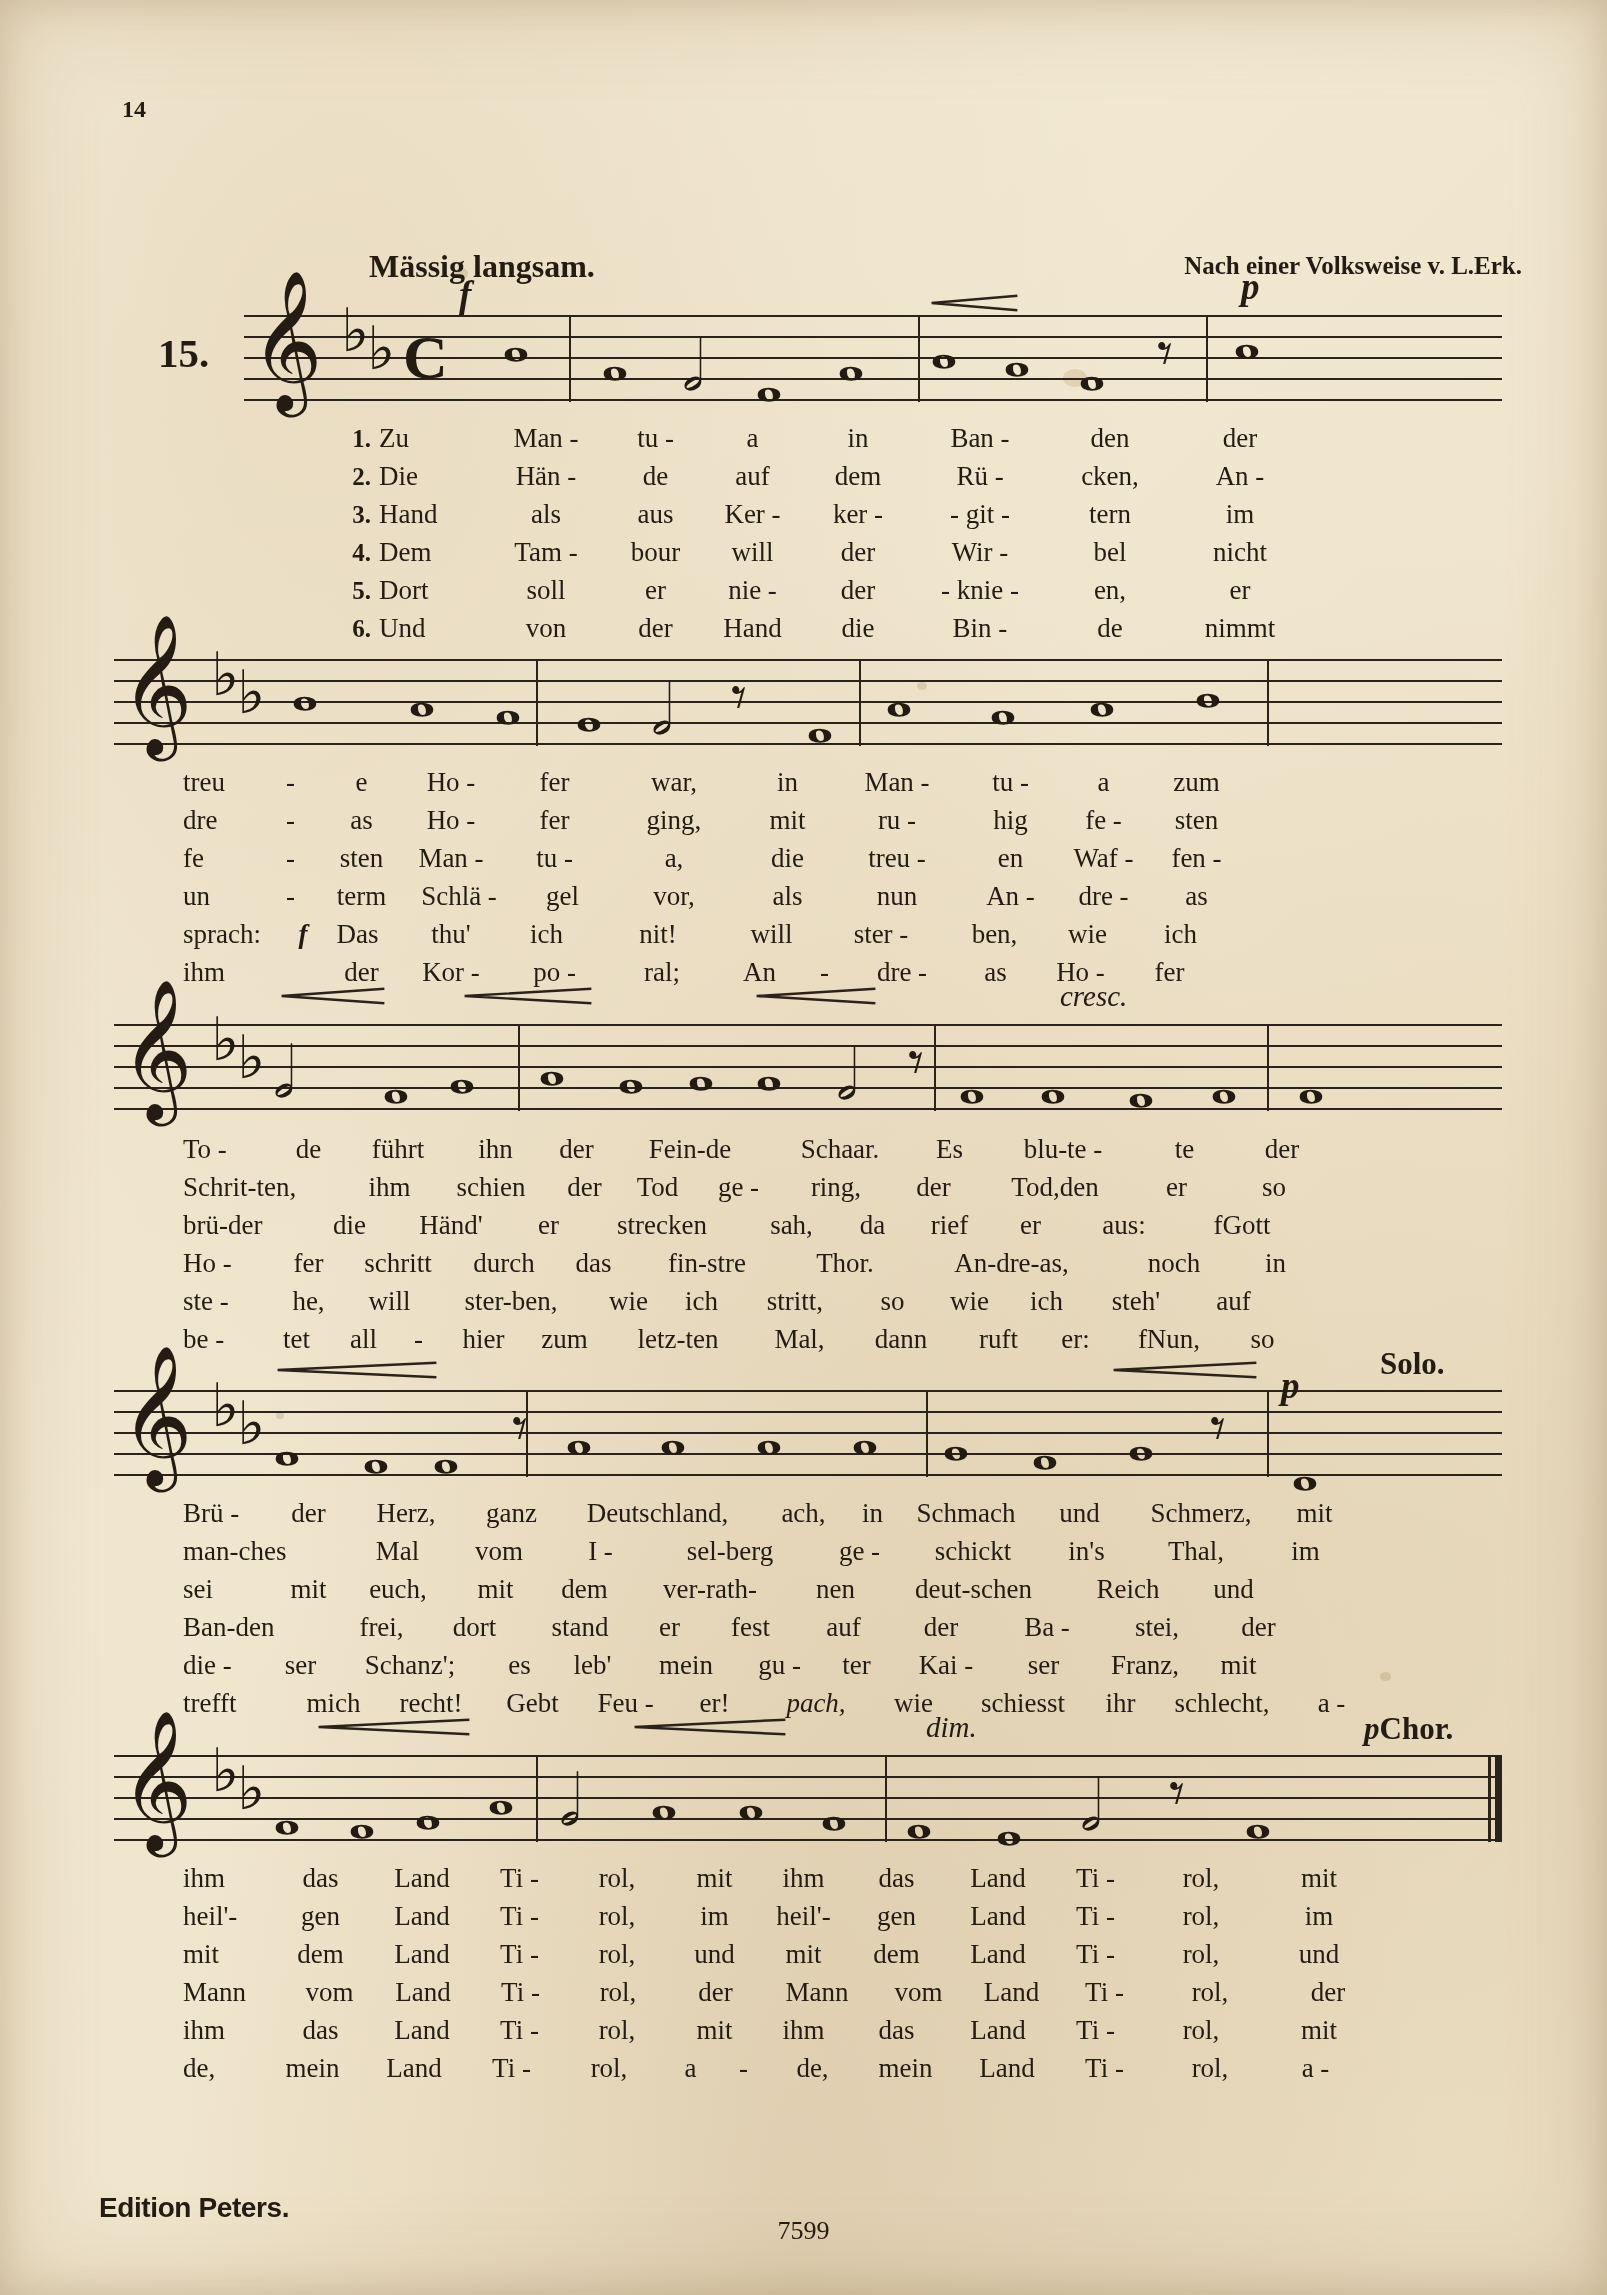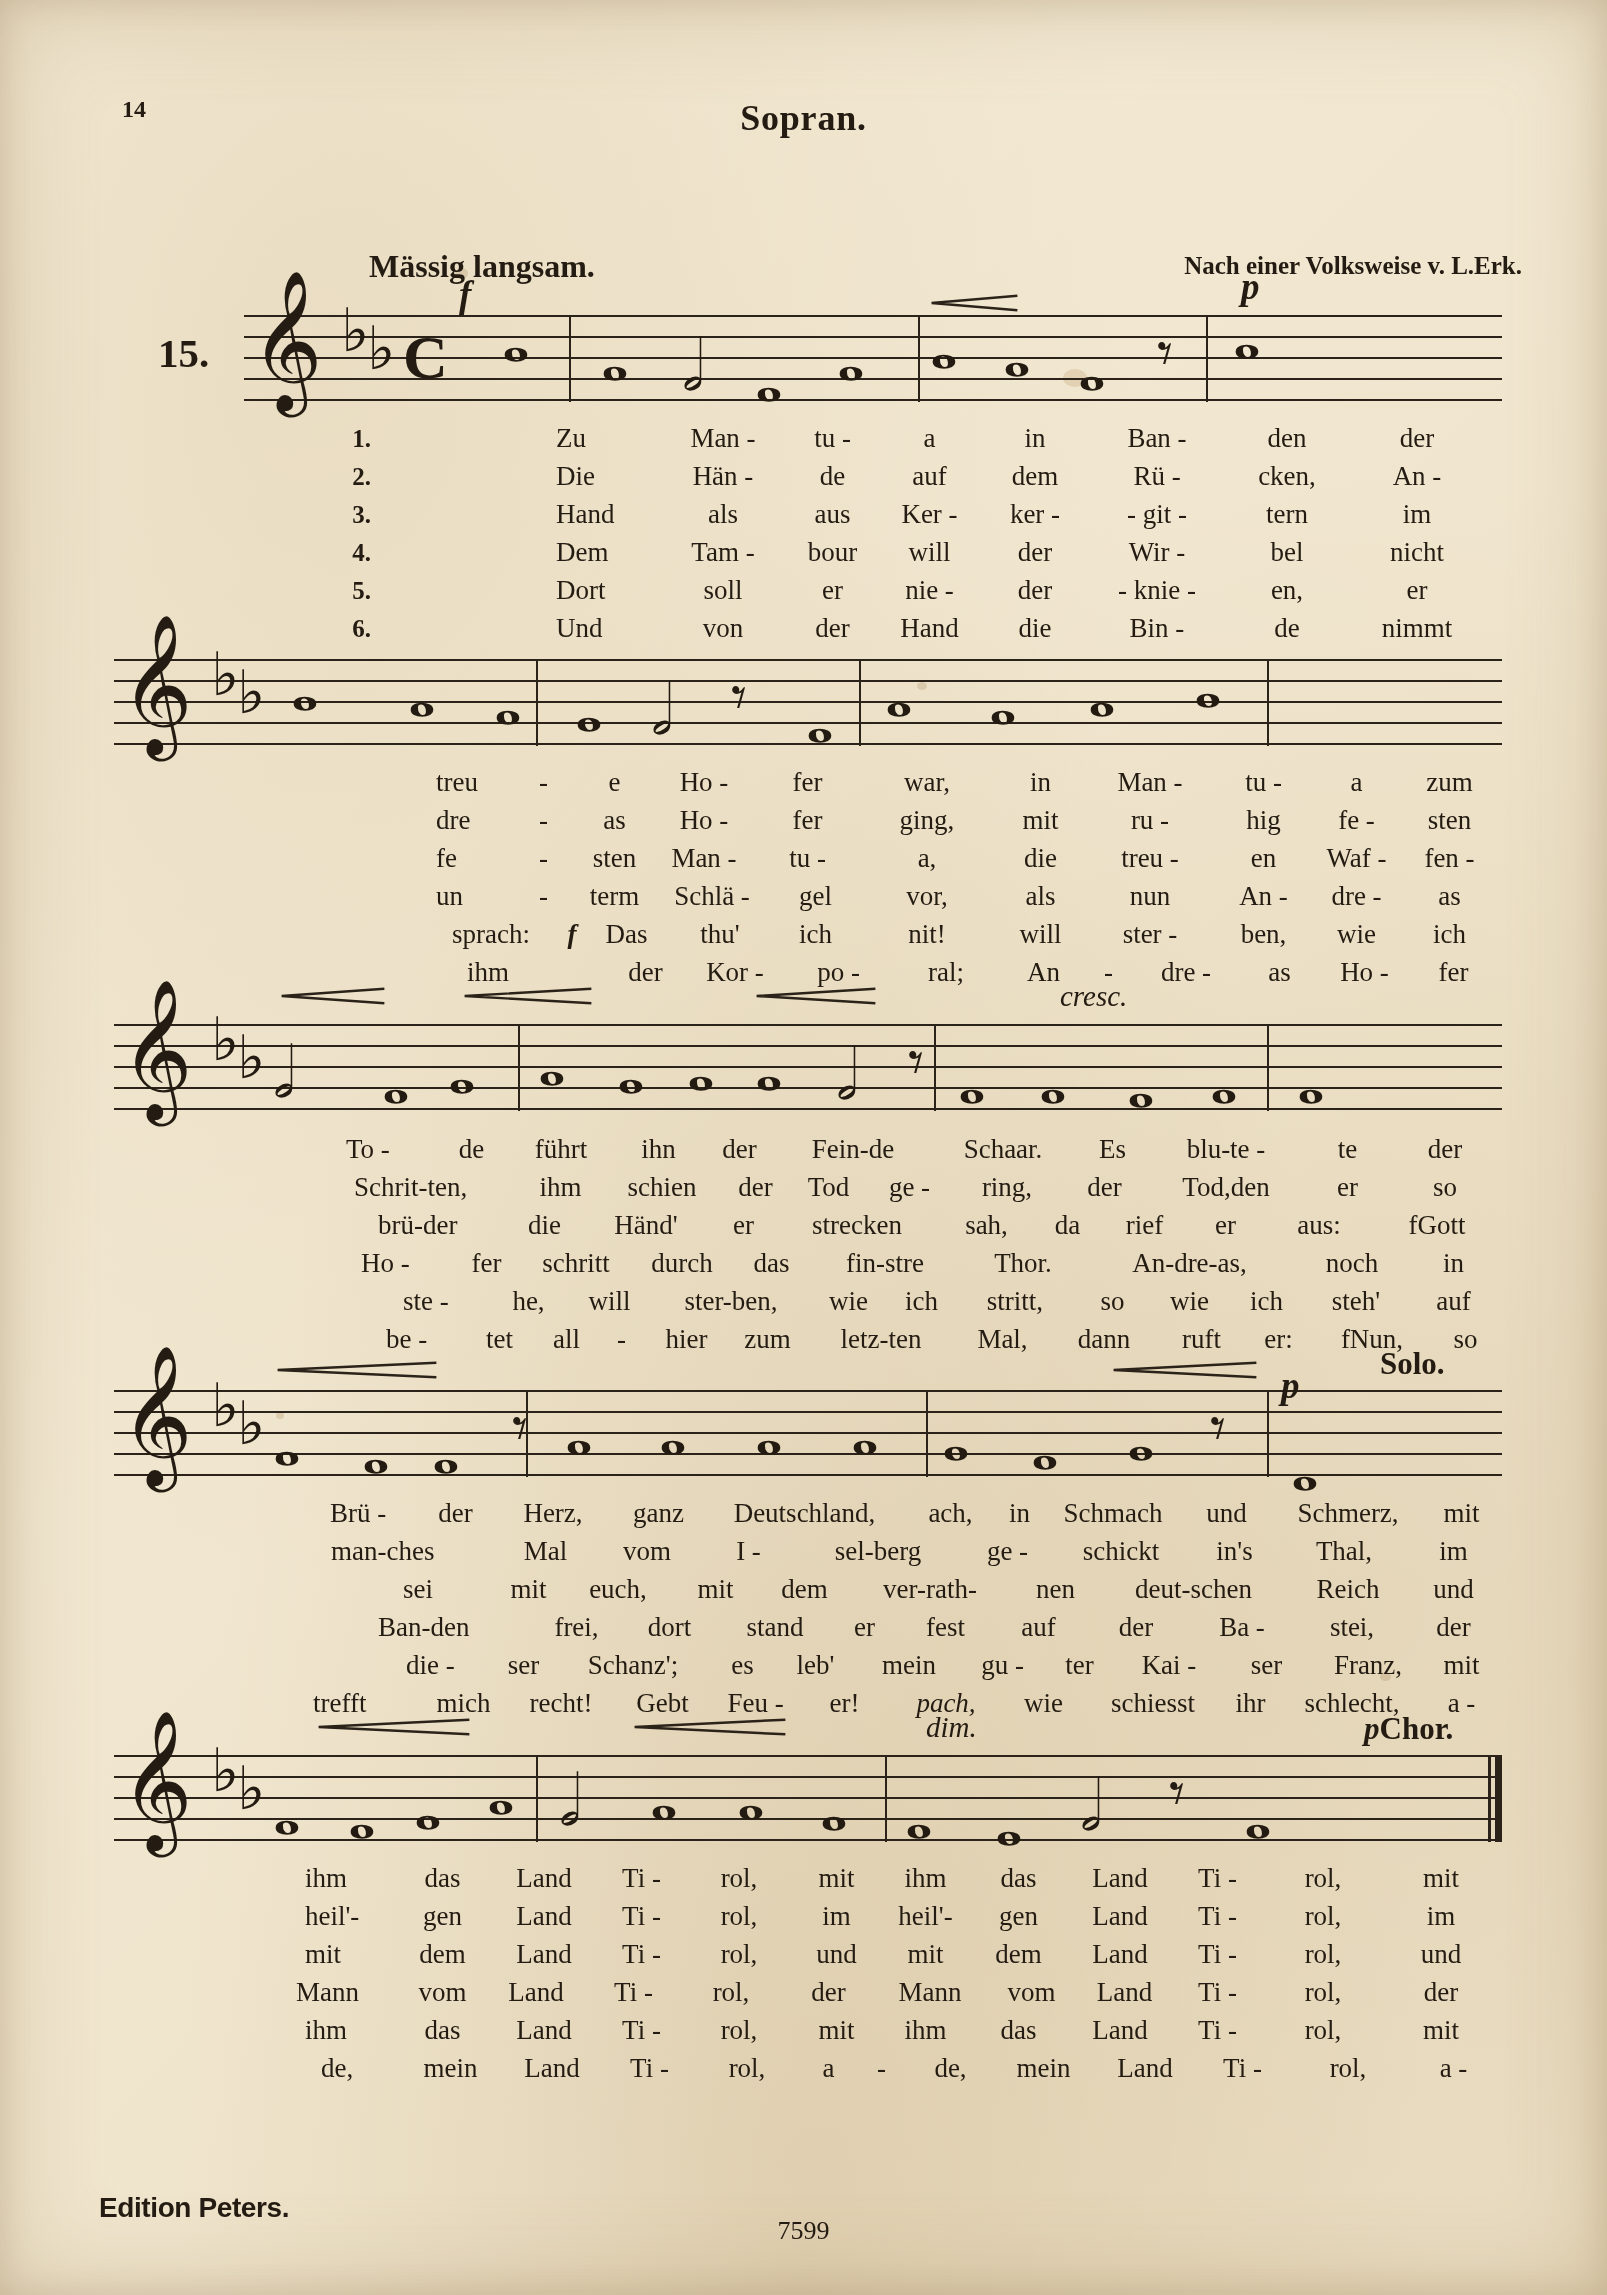--- a/index.html
+++ b/index.html
@@ -205,21 +205,20 @@
   .lyric-row .verse-num {
     width: 50px;
     text-align: right;
     padding-right: 8px;
     font-weight: bold;
     font-size: 25px;
   }
   .lyric-row .cells {
     flex: 1;
     display: flex;
-    justify-content: flex-end;
   }
   .lyric-row .cells span {
     text-align: center;
     white-space: pre;
     overflow: visible;
   }
 
   
   .footer-left {
     position: absolute;
@@ -244,21 +243,20 @@
 <div class="page">
   <div class="paper-edge"></div>
 
   <div class="speck" style="left:455px;top:268px;width:13px;height:10.6px;"></div>
   <div class="speck" style="left:1063px;top:369px;width:24px;height:18px;background:rgba(168,124,70,0.20);"></div>
   <div class="speck" style="left:917px;top:682px;width:9.7px;height:8px;"></div>
   <div class="speck" style="left:276px;top:1412px;width:8px;height:7.3px;"></div>
   <div class="speck" style="left:1380px;top:1672px;width:11.4px;height:9px;"></div>
 
   <div class="page-number">14</div>
-  <div class="voice-part">Sopran.</div>
   <div class="tempo">Mässig langsam.</div>
   <div class="attribution">Nach einer Volksweise v. L.Erk.</div>
   <div class="song-number">15.</div>
 
   <div class="system" style="top:315px; left:244px; width:1258px;">
     <div class="staff">
       <div class="line l0"></div>
       <div class="line l1"></div>
       <div class="line l2"></div>
       <div class="line l3"></div>

